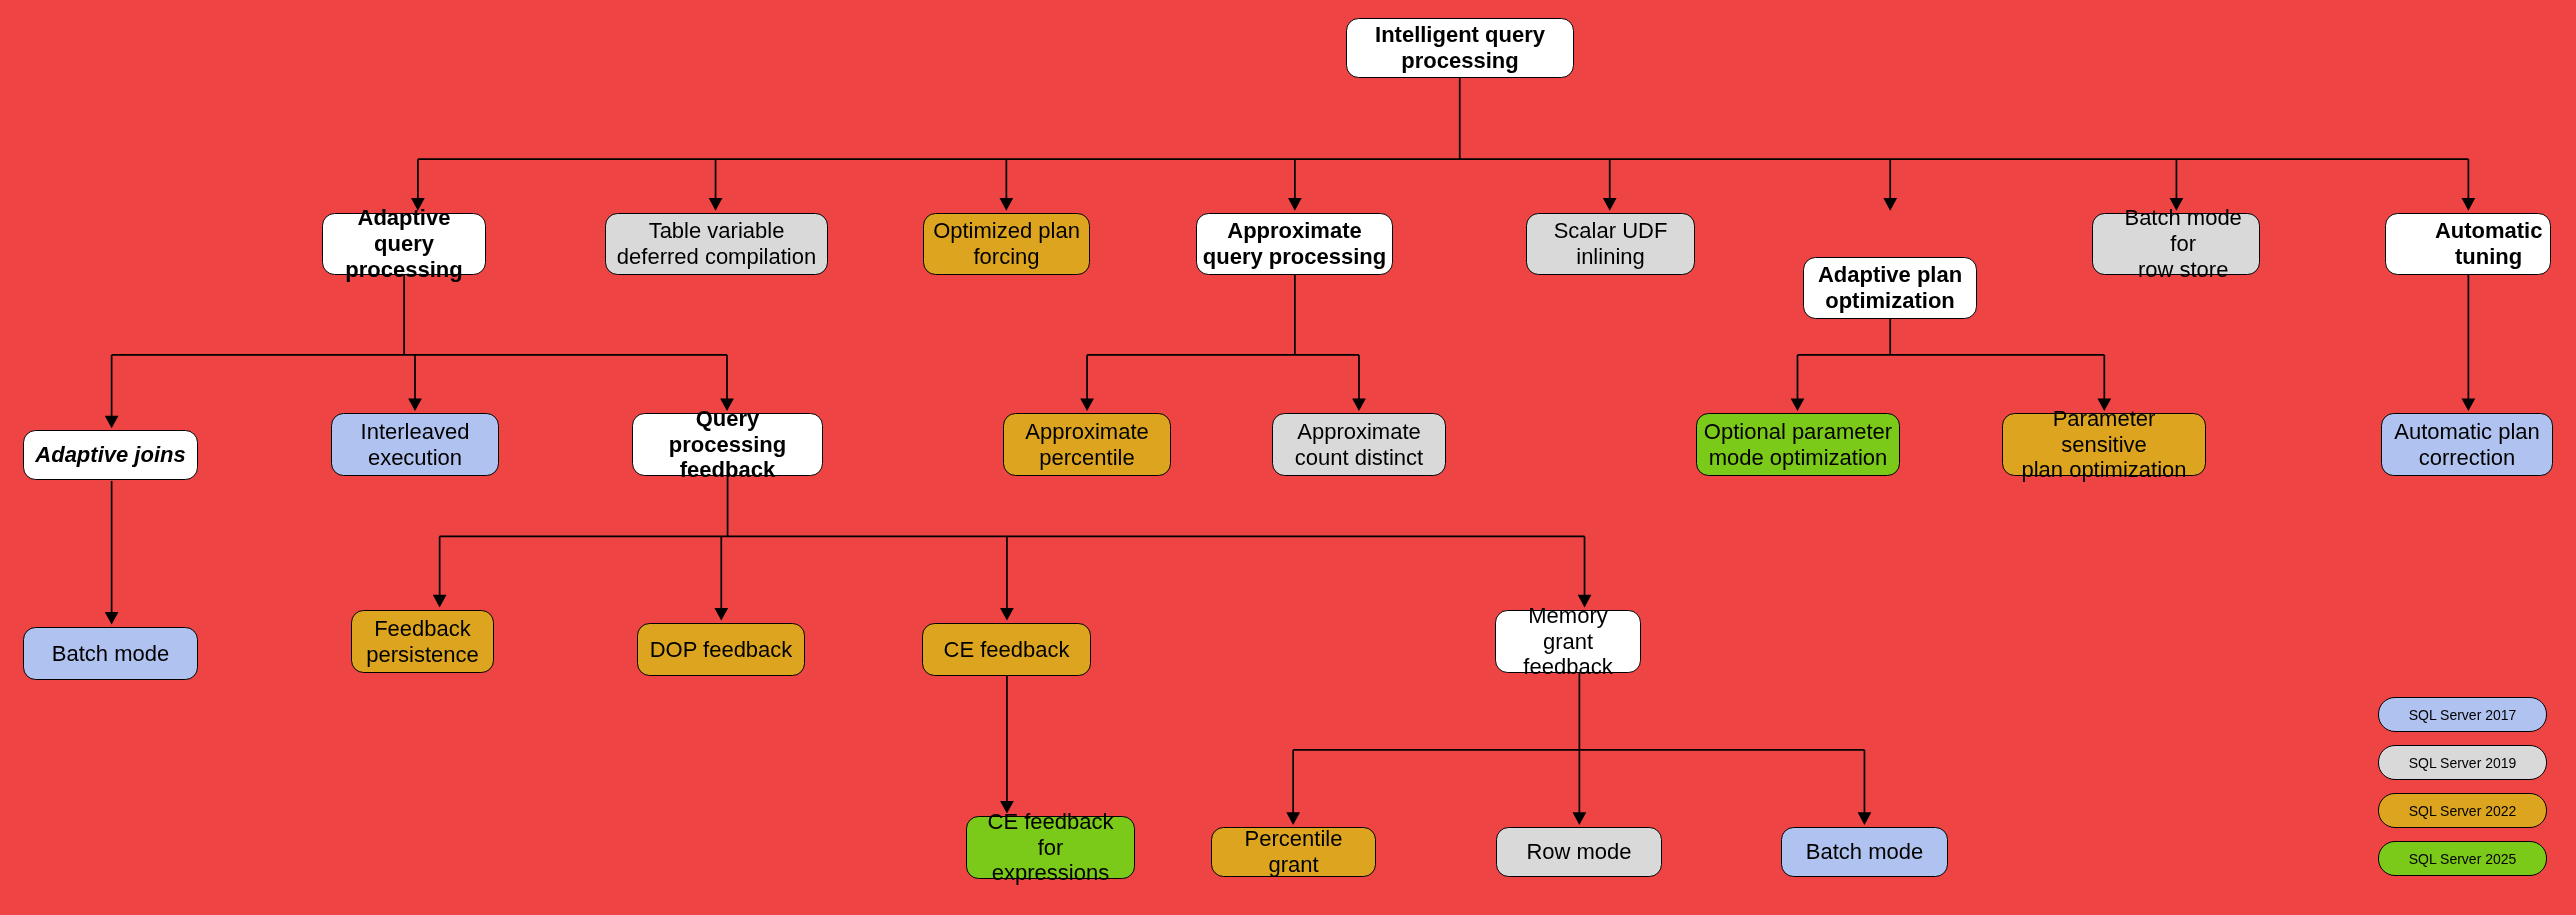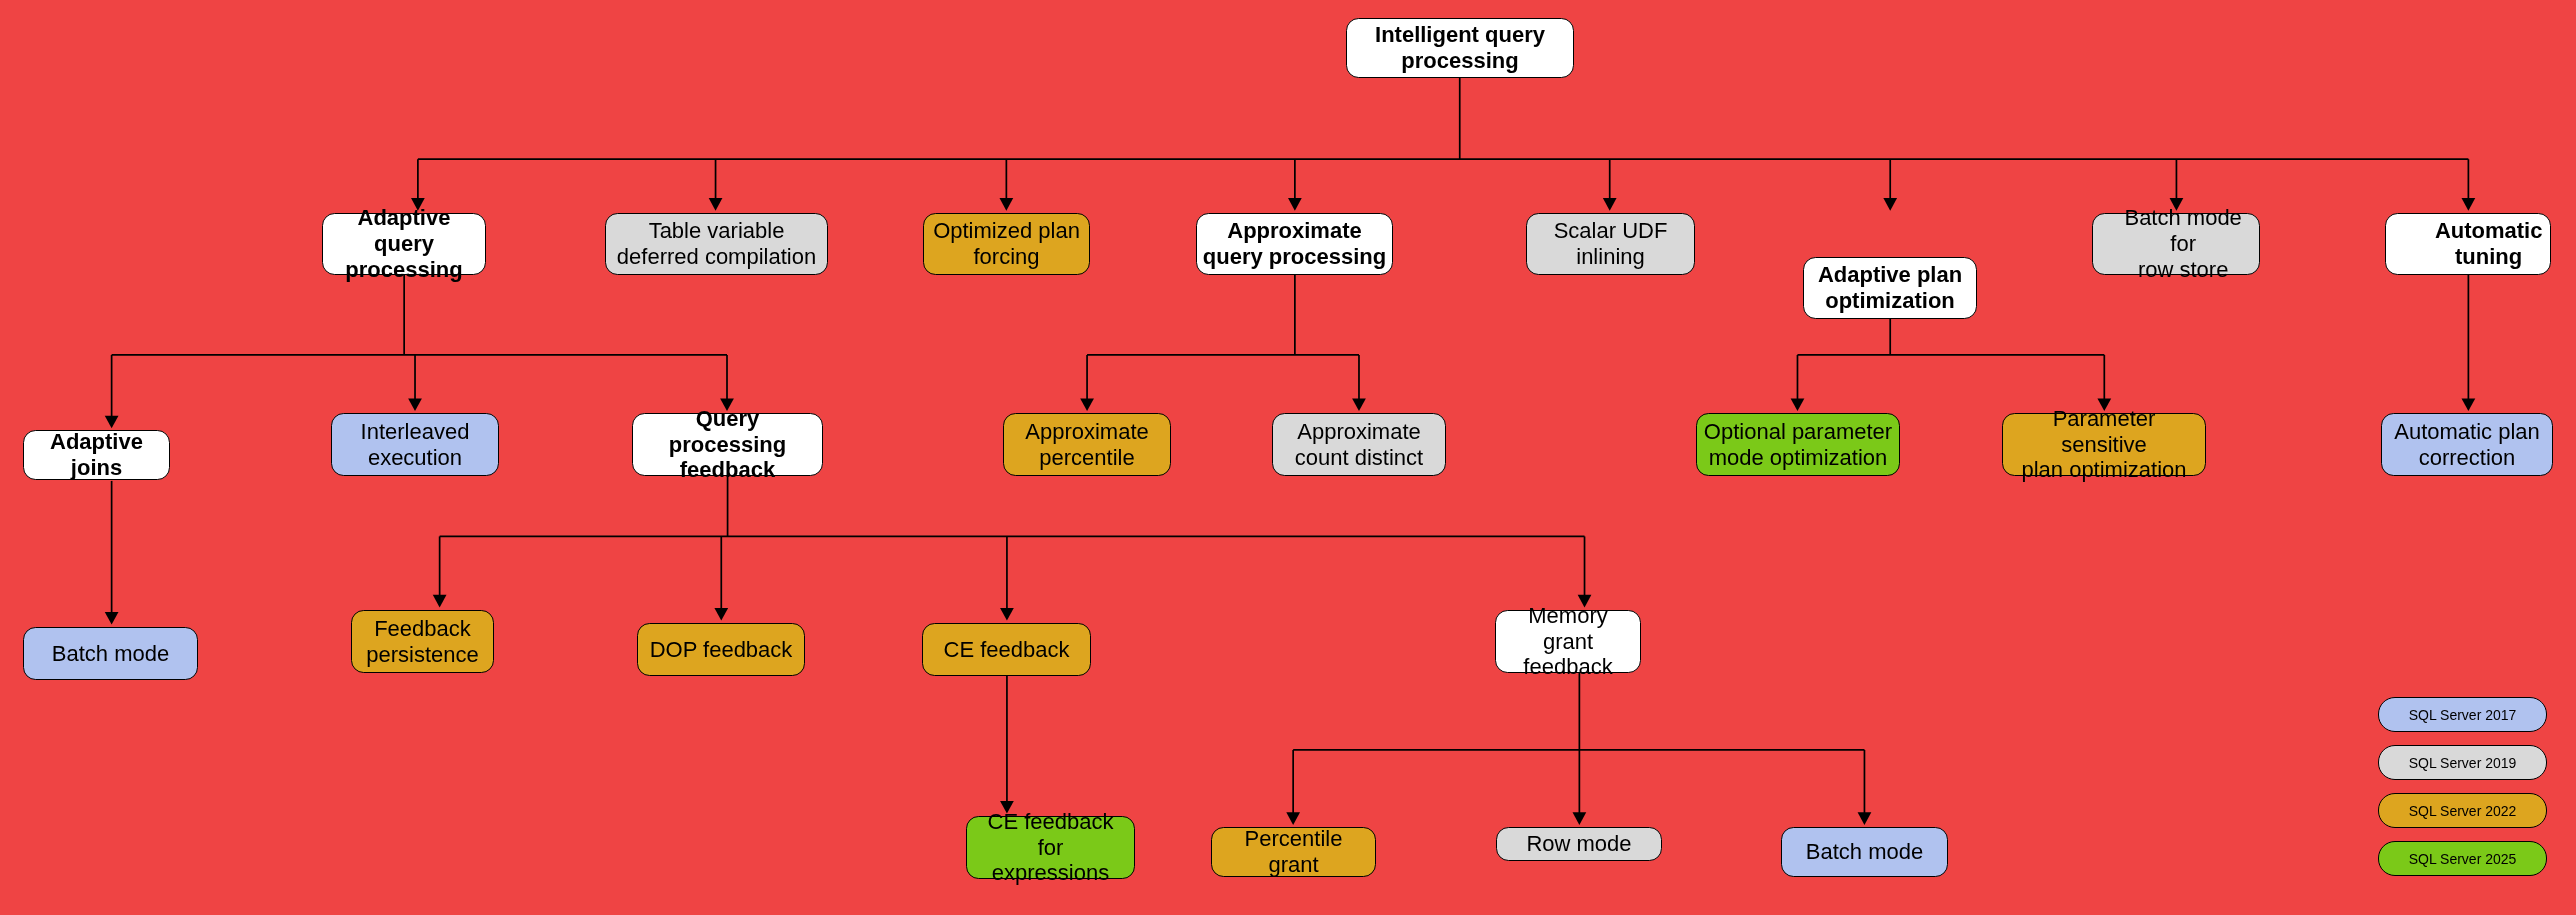--- a/index.html
+++ b/index.html
@@ -140,21 +140,21 @@
       <div class="node white bold" style="left: 1196px; top: 213px; width: 197px; height: 62px;">Approximate
 query processing</div>
       <div class="node gray" style="left: 1526px; top: 213px; width: 169px; height: 62px;">Scalar UDF
 inlining</div>
       <div class="node white bold" style="left: 1803px; top: 213px; width: 174px; height: 62px; margin-top: 44px;">Adaptive plan
 optimization</div>
       <div class="node gray" style="left: 2092px; top: 213px; width: 168px; height: 62px; padding-left: 20px;">Batch mode for
 row store</div>
       <div class="node white bold" style="left: 2385px; top: 213px; width: 166px; height: 62px; padding-left: 47px;">Automatic
 tuning</div>
-      <div class="node white bold" style="left: 23px; top: 430px; width: 147px; height: 50px;">Adaptive joins</div>
+      <div class="node white bold" style="left: 23px; top: 430px; width: 175px; height: 50px; font-style: italic;">Adaptive joins</div>
       <div class="node blue" style="left: 331px; top: 413px; width: 168px; height: 63px;">Interleaved
 execution</div>
       <div class="node white bold" style="left: 632px; top: 413px; width: 191px; height: 63px;">Query processing
 feedback</div>
       <div class="node gold" style="left: 1003px; top: 413px; width: 168px; height: 63px;">Approximate
 percentile</div>
       <div class="node gray" style="left: 1272px; top: 413px; width: 174px; height: 63px;">Approximate
 count distinct</div>
       <div class="node green" style="left: 1696px; top: 413px; width: 204px; height: 63px;">Optional parameter
 mode optimization</div>
@@ -165,21 +165,21 @@
       <div class="node blue" style="left: 23px; top: 627px; width: 175px; height: 53px;">Batch mode</div>
       <div class="node gold" style="left: 351px; top: 610px; width: 143px; height: 63px;">Feedback
 persistence</div>
       <div class="node gold" style="left: 637px; top: 623px; width: 168px; height: 53px;">DOP feedback</div>
       <div class="node gold" style="left: 922px; top: 623px; width: 169px; height: 53px;">CE feedback</div>
       <div class="node white" style="left: 1495px; top: 610px; width: 146px; height: 63px;">Memory grant
 feedback</div>
       <div class="node green" style="left: 922px; top: 816px; width: 169px; height: 63px; margin-left: 44px;">CE feedback for
 expressions</div>
       <div class="node gold" style="left: 1211px; top: 827px; width: 165px; height: 50px;">Percentile grant</div>
-      <div class="node gray" style="left: 1496px; top: 827px; width: 166px; height: 34px;">Row mode</div>
+      <div class="node gray" style="left: 1496px; top: 827px; width: 166px; height: 50px;">Row mode</div>
       <div class="node blue" style="left: 1781px; top: 827px; width: 167px; height: 50px;">Batch mode</div>
     </div>
   <div id="legend-layer">
       <div class="legend-item" style="left: 2378px; top: 697px; width: 169px; height: 35px; background: rgb(176, 194, 239);">SQL Server 2017</div>
       <div class="legend-item" style="left: 2378px; top: 745px; width: 169px; height: 35px; background: rgb(217, 217, 217);">SQL Server 2019</div>
       <div class="legend-item" style="left: 2378px; top: 793px; width: 169px; height: 35px; background: rgb(221, 165, 31);">SQL Server 2022</div>
       <div class="legend-item" style="left: 2378px; top: 841px; width: 169px; height: 35px; background: rgb(123, 201, 24);">SQL Server 2025</div>
     </div>
 </div>
 

